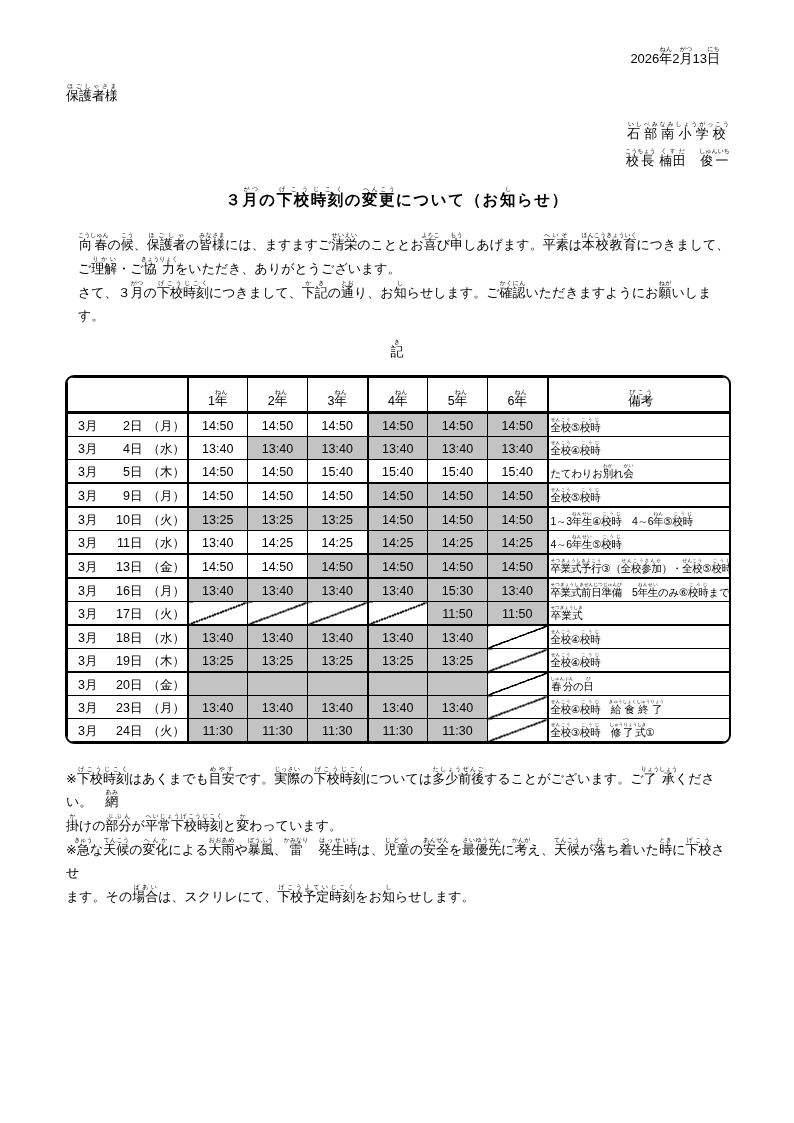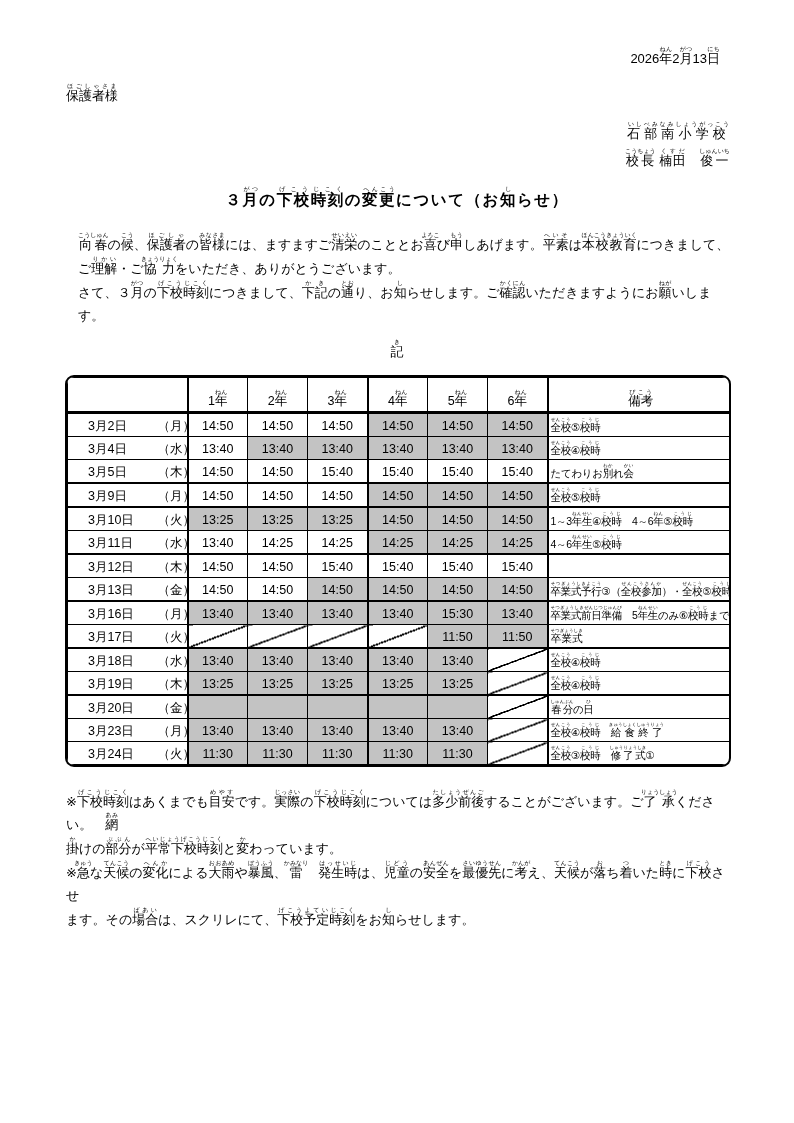--- a/index.html
+++ b/index.html
@@ -35,22 +35,22 @@
   tbody td{height:20px;font-size:12.5px;line-height:15px;vertical-align:bottom;padding-bottom:2px;}
   tr.thick td{border-bottom-width:2.5px;}
   .time-cell{text-align:center;}
   .shaded{background:var(--shade,#c3c3c3);}
   .slash{
     background-image:linear-gradient(to bottom right,
       transparent calc(50% - 0.8px), #000 calc(50% - 0.8px),
       #000 calc(50% + 0.8px), transparent calc(50% + 0.8px));
   }
   .date-cell{white-space:nowrap;}
-  .d-m{display:inline-block;padding-left:20px;}
-  .d-d{display:inline-block;width:45px;text-align:left;}
+  .d-m{display:inline-block;padding-left:10px;}
+  .d-d{display:inline-block;width:45px;text-align:right;}
   .d-w{display:inline-block;padding-left:5px;}
   .remark-cell{font-size:10.5px;letter-spacing:-0.3px;white-space:nowrap;overflow:hidden;padding-left:2px;line-height:13px;}
   .remark-cell rt{font-size:4.5px;}
   .notes{margin:22px 60px 0 66px;font-size:13px;line-height:23px;}
 </style>
 </head>
 <body>
 
 <div class="page">
 
@@ -151,30 +151,20 @@
           <tr class="thick">
             <td class="date-cell"><span class="d-m">3月</span><span class="d-d">11日</span><span class="d-w">（水）</span></td>
             <td class="time-cell">13:40</td>
             <td class="time-cell">14:25</td>
             <td class="time-cell">14:25</td>
             <td class="time-cell shaded">14:25</td>
             <td class="time-cell shaded">14:25</td>
             <td class="time-cell shaded">14:25</td>
             <td class="remark-cell">4～6<ruby>年生<rt>ねんせい</rt></ruby>⑤<ruby>校時<rt>こうじ</rt></ruby></td>
           </tr>
-          <tr>
-            <td class="date-cell"><span class="d-m">3月</span><span class="d-d">12日</span><span class="d-w">（木）</span></td>
-            <td class="time-cell">14:50</td>
-            <td class="time-cell">14:50</td>
-            <td class="time-cell">15:40</td>
-            <td class="time-cell">15:40</td>
-            <td class="time-cell">15:40</td>
-            <td class="time-cell">15:40</td>
-            <td class="remark-cell"></td>
-          </tr>
           <tr class="thick">
             <td class="date-cell"><span class="d-m">3月</span><span class="d-d">13日</span><span class="d-w">（金）</span></td>
             <td class="time-cell">14:50</td>
             <td class="time-cell">14:50</td>
             <td class="time-cell shaded">14:50</td>
             <td class="time-cell shaded">14:50</td>
             <td class="time-cell shaded">14:50</td>
             <td class="time-cell shaded">14:50</td>
             <td class="remark-cell"><ruby>卒業式予行<rt>そつぎょうしきよこう</rt></ruby>③（<ruby>全校参加<rt>ぜんこうさんか</rt></ruby>）・<ruby>全校<rt>ぜんこう</rt></ruby>⑤<ruby>校時<rt>こうじ</rt></ruby></td>
           </tr>

